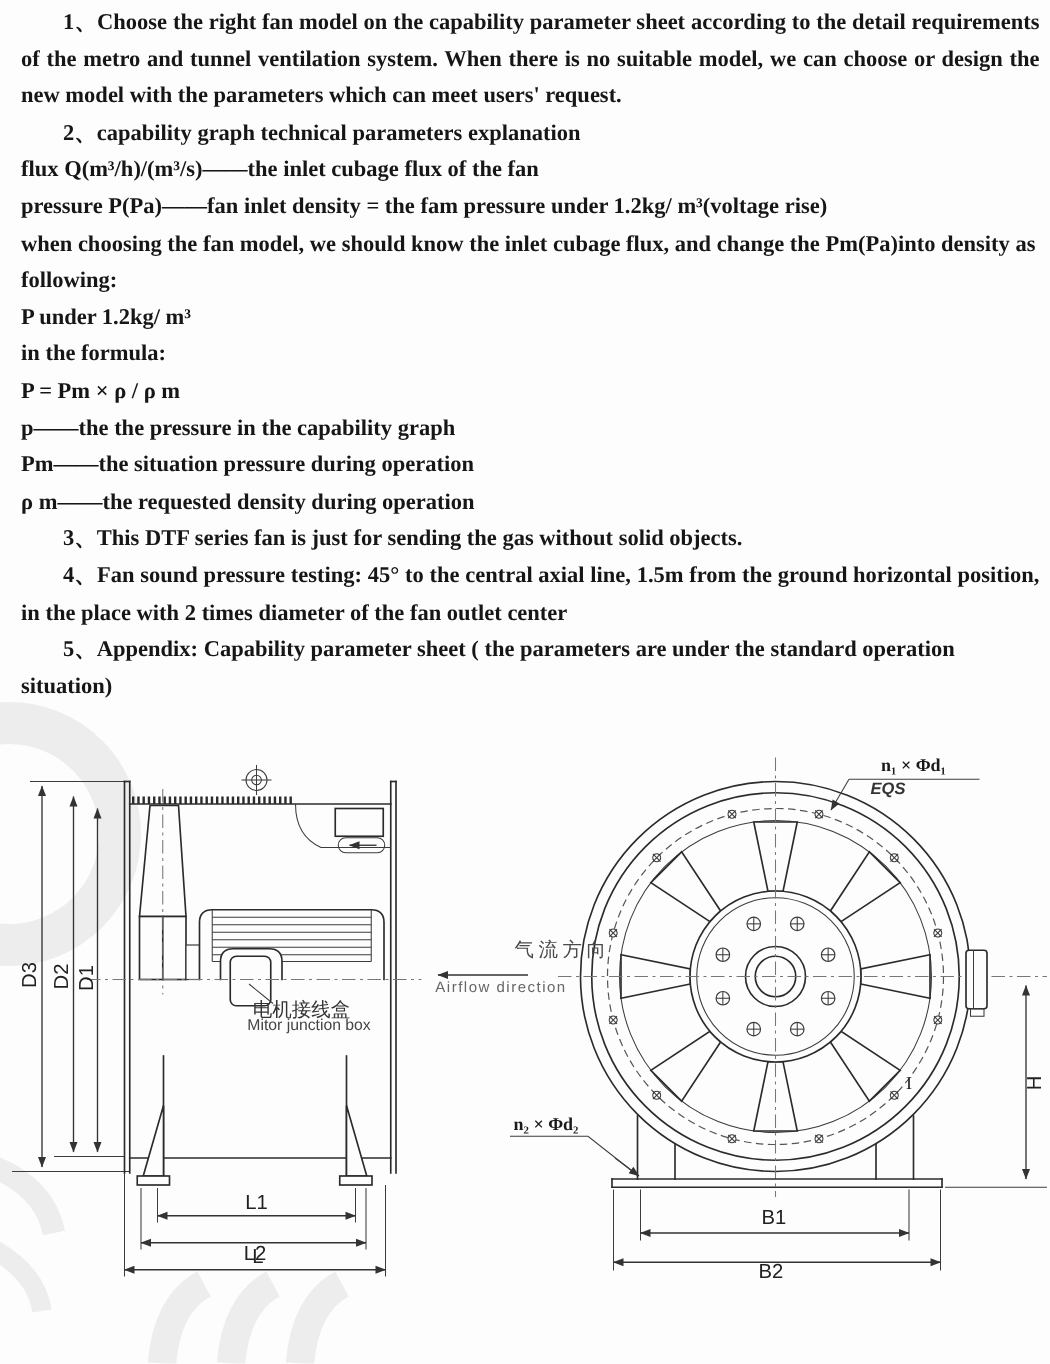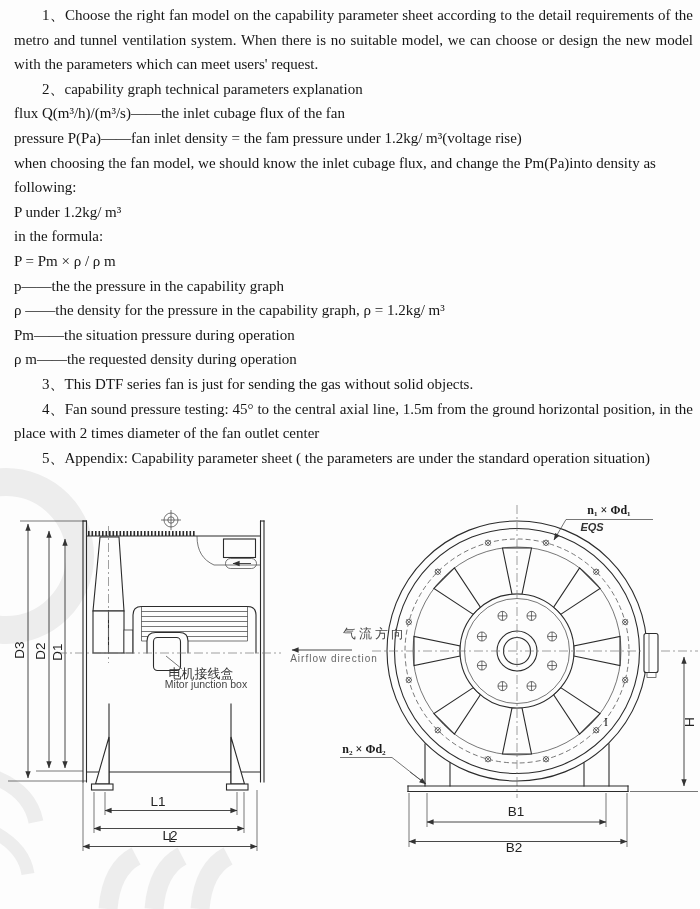--- a/index.html
+++ b/index.html
@@ -3,21 +3,21 @@
 <meta charset="utf-8">
 <style>
   html,body { margin:0; padding:0; }
   body {
     width:700px; height:909px; position:relative;
     background:#fdfdfd; overflow:hidden;
     font-family:"Liberation Serif", serif;
   }
   .textblock {
     position:absolute; left:14px; top:3px; width:679px;
-    font-size:15px; line-height:24.6px; color:#161616;
+    font-size:15px; line-height:24.6px; color:#161616;font-weight:bold;
   }
   .para { margin:0; }
   .indent { text-indent:28px; }
   .justify { text-align:justify; }
   svg.drawing { position:absolute; left:0; top:0; }
 
   .lbl {
     position:absolute; transform:translate(-50%,-50%);
     font-family:"Liberation Sans", sans-serif;
     font-size:13px; color:#222; white-space:nowrap; line-height:1;
@@ -48,21 +48,20 @@
 <div class="textblock">
   <p class="para indent justify">1、Choose the right fan model on the capability parameter sheet according to the detail requirements of the metro and tunnel ventilation system. When there is no suitable model, we can choose or design the new model with the parameters which can meet users' request.</p>
   <p class="para indent">2、capability graph technical parameters explanation</p>
   <p class="para">flux Q(m³/h)/(m³/s)——the inlet cubage flux of the fan</p>
   <p class="para">pressure P(Pa)——fan inlet density = the fam pressure under 1.2kg/ m³(voltage rise)</p>
   <p class="para">when choosing the fan model, we should know the inlet cubage flux, and change the Pm(Pa)into density as following:</p>
   <p class="para">P under 1.2kg/ m³</p>
   <p class="para">in the formula:</p>
   <p class="para">P = Pm × ρ / ρ m</p>
   <p class="para">p——the the  pressure in the capability graph</p>
-  <p class="para">ρ ——the density for the pressure in the capability graph, ρ = 1.2kg/ m³</p>
   <p class="para">Pm——the situation pressure during operation</p>
   <p class="para">ρ m——the requested density during operation</p>
   <p class="para indent">3、This DTF series fan is just for sending the gas without solid objects.</p>
   <p class="para indent justify">4、Fan sound pressure testing: 45°  to the central axial line, 1.5m from the ground horizontal position, in the place with 2 times diameter of the fan outlet center</p>
   <p class="para indent">5、Appendix: Capability parameter sheet ( the parameters are under the standard operation situation)</p>
 </div>
 
 <svg class="drawing" width="700" height="909" viewBox="0 0 700 909">
   <defs>
     <marker id="arr" viewBox="0 0 10 10" refX="9.5" refY="5" markerWidth="11" markerHeight="7" markerUnits="userSpaceOnUse" orient="auto-start-reverse">
@@ -282,21 +281,21 @@
       <path d="M340,757.5 H392 L425,783.5" class="thin"></path>
       <line x1="410" y1="772" x2="426" y2="784" class="thin" marker-end="url(#arr)"></line>
     </g>
   </g>
 </svg>
 
 <div>
   <span class="lbl rot big" style="left:20px; top:650px;">D3</span>
   <span class="lbl rot big" style="left:41px; top:651px;">D2</span>
   <span class="lbl rot big" style="left:58px; top:652px;">D1</span>
-  <span class="lbl big" style="left:158px; top:802px;text-align:center;">L1</span>
+  <span class="lbl big" style="left:171px; top:802px;text-align:center;">L1</span>
   <span class="lbl big" style="left:170px; top:836px;">L2</span>
   <span class="lbl big" style="left:172px; top:838px;">L</span>
 
   <span class="lbl zh" style="left:201px; top:673px;">电机接线盒</span>
   <span class="lbl en-s" style="left:206px; top:684px;">Mitor junction box</span>
 
   <span class="lbl air-zh" style="left:327px; top:633px;margin-left:48px;">气流方向</span>
   <span class="lbl air-en" style="left:322px; top:659px;margin-left:12px;">Airflow direction</span>
 
   <span class="lbl serifb" style="left:609px; top:510px;">n₁ × Φd₁</span>

